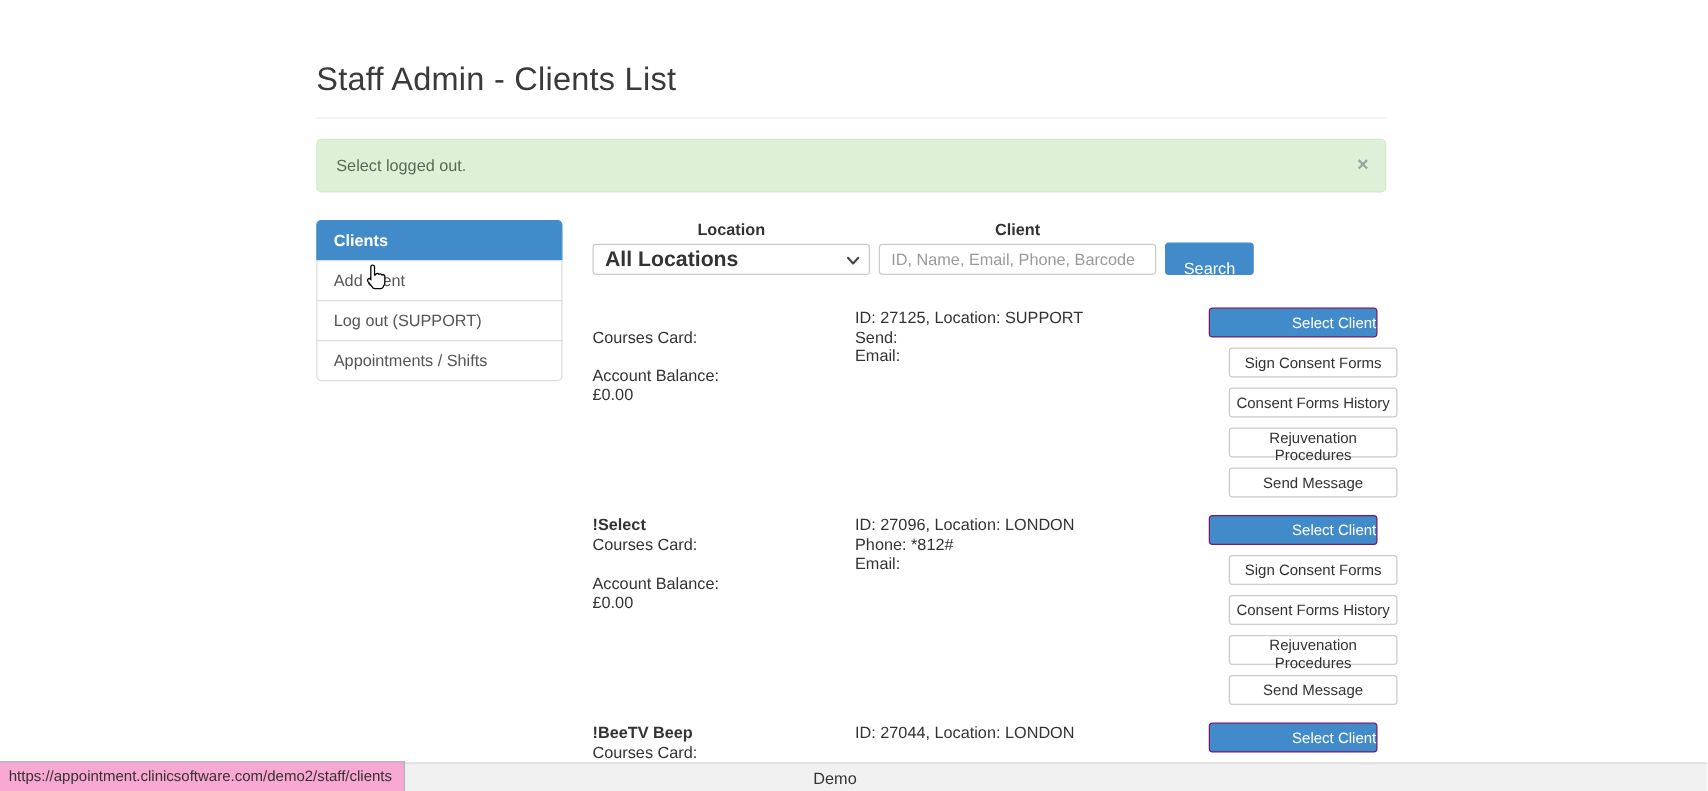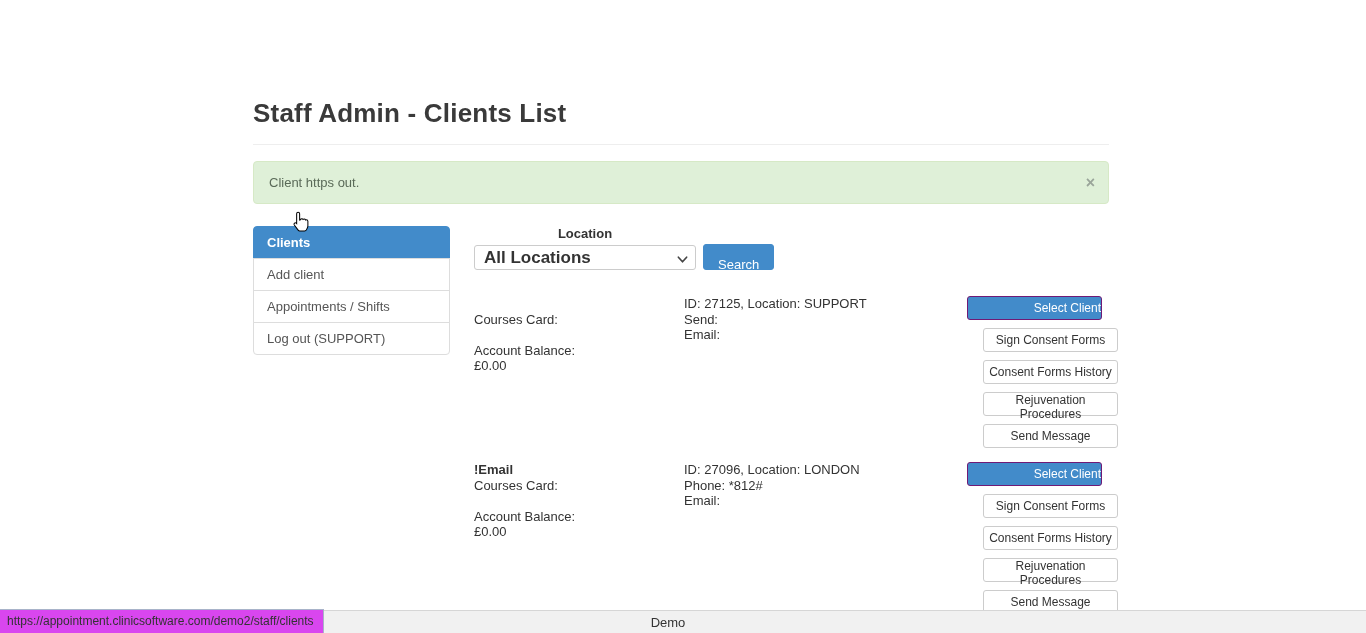--- a/index.html
+++ b/index.html
@@ -2,21 +2,21 @@
 <html><head>
 <meta charset="utf-8">
 <style>
   * { margin:0; padding:0; box-sizing:border-box; }
   html,body { width:1366px; height:633px; }
   body {
     position:relative; overflow:hidden; background:#fff;
     font-family:"Liberation Sans", sans-serif; color:#333;
   }
   .main { position:absolute; left:253px; top:0; width:856px; }
-  .page-title { font-size:26px; font-weight:700; color:#3a3a3a; margin-top:98px; letter-spacing:.2px; }
+  .page-title { font-size:26px; font-weight:400; color:#3a3a3a; margin-top:48px; letter-spacing:.2px; }
   .title-rule { border:none; border-top:1px solid #eee; margin-top:15px; }
   .alert {
     margin-top:16px; background:#dff0d8; border:1px solid #d6e9c6; border-radius:4px;
     padding:13px 15px; font-size:13px; color:#5a6a58; position:relative;
   }
   .alert-close {
     position:absolute; right:13px; top:50%; transform:translateY(-50%);
     color:#9aa59a; font-size:16px; font-weight:700; cursor:pointer; line-height:1;
   }
   .columns { display:flex; margin-top:22px; }
@@ -64,60 +64,64 @@
   .col-actions .btn:last-child { margin-bottom:0; }
   .btn-primary { background:#428bca; border:1px solid #701a75; color:#ffffff;text-align:right; }
   .btn-default { background:#fff; border:1px solid #ccc; color:#333;margin-left:16px; }
   
   .bottom-bar {
     position:absolute; left:0; right:0; bottom:0; height:23px; background:#f1f1f1;
     border-top:1px solid #d6d6d6; z-index:5; font-size:13px; color:#333;
     display:flex; align-items:center; justify-content:center; padding-right:30px;
   }
   .status-tooltip {
-    position:absolute; left:0; bottom:0; z-index:6; background:#d946ef;
+    position:absolute; left:0; bottom:0; z-index:6; background:#f9a8d4;
     border:1px solid #a8b3c9; border-left:none; border-bottom:none;
     font-size:12px; color:#333; padding:4px 9px 5px 7px; white-space:nowrap;
   }
   .cursor { position:absolute; left:291px; top:211px; z-index:9; pointer-events:none; }
 </style>
 </head>
 <body>
 
 <div class="main">
   <h1 class="page-title">Staff Admin - Clients List</h1>
   <hr class="title-rule">
 
   <div class="alert">
-    <span>Client https out.</span>
+    <span>Select logged out.</span>
     <span class="alert-close">×</span>
   </div>
 
   <div class="columns">
     <div class="sidebar">
         <div class="side-item active">Clients</div>
         <div class="side-item">Add client</div>
+        <div class="side-item">Log out (SUPPORT)</div>
         <div class="side-item">Appointments / Shifts</div>
-        <div class="side-item">Log out (SUPPORT)</div>
       </div>
 
     <div class="right-pane">
       <div class="filter-row">
         <div class="field">
           <label class="field-label">Location</label>
           <div class="select-wrap">
             <select>
               <option>All Locations</option>
             </select>
             <span class="select-chevron">
               <svg width="11" height="11" viewBox="0 0 12 12">
                   <path d="M1.5 3.5 L6 8.5 L10.5 3.5" fill="none" stroke="#444" stroke-width="1.8" stroke-linecap="round" stroke-linejoin="round"></path>
                 </svg>
             </span>
           </div>
+        </div>
+        <div class="field">
+          <label class="field-label">Client</label>
+          <input class="text-input" type="text" placeholder="ID, Name, Email, Phone, Barcode" style="">
         </div>
         <button class="btn btn-search">Search</button>
       </div>
 
       <div class="client-rows">
   <div class="client-row">
     <div class="col-info">
       <div class="client-name"></div>
       <div>Courses Card:</div>
       <div></div>
@@ -133,21 +137,21 @@
               <button class="btn btn-primary">Select Client</button>
               <button class="btn btn-default">Sign Consent Forms</button>
               <button class="btn btn-default">Consent Forms History</button>
               <button class="btn btn-default">Rejuvenation Procedures</button>
               <button class="btn btn-default">Send Message</button>
             </div>
   </div>
 
   <div class="client-row">
     <div class="col-info">
-      <div class="client-name">!Email</div>
+      <div class="client-name">!Select</div>
       <div>Courses Card:</div>
       <div></div>
       <div>Account Balance:</div>
       <div>£0.00</div>
     </div>
     <div class="col-contact">
       <div>ID: 27096, Location: LONDON</div>
       <div>Phone: *812#</div>
       <div>Email:</div>
     </div>

